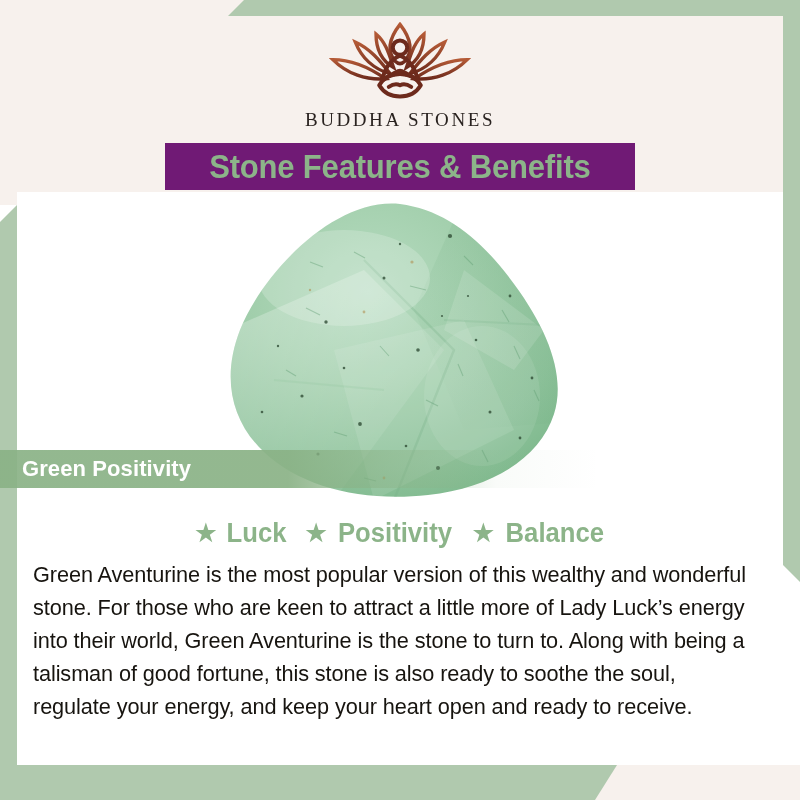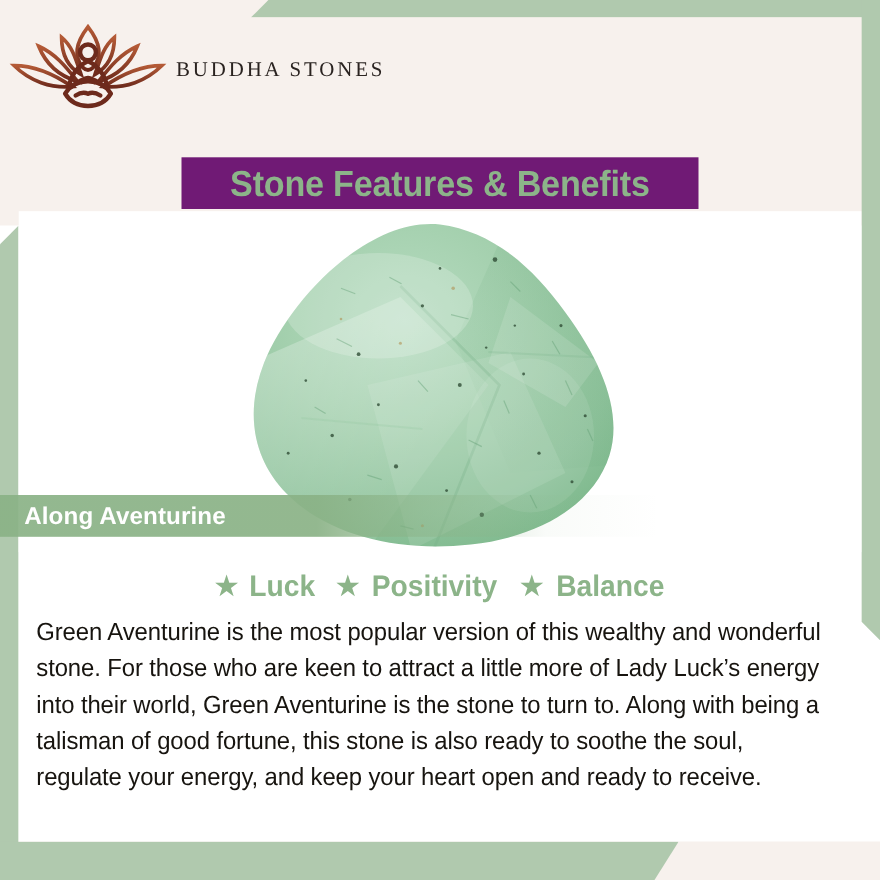--- a/index.html
+++ b/index.html
@@ -65,21 +65,21 @@
     background: #f7f1ed;
     z-index: 0;
   }
 
   
   .logo-wrap {
     position: absolute;
     left: 0; top: 18px;
     width: 800px;
     display: flex;
-    flex-direction: row;
+    flex-direction: column;
     align-items: center;
     z-index: 4;
   }
   .logo-mark { width: 160px; height: 88px; display: block; }
   .logo-word {
     margin-top: 3px;
     font-family: "Liberation Serif", "DejaVu Serif", serif;
     font-size: 19px;
     letter-spacing: 2.6px;
     color: #2a2320;
@@ -340,21 +340,21 @@
             <circle cx="150" cy="112" r="1.4"></circle>
           <circle cx="272" cy="40" r="1.3"></circle>
             <circle cx="170" cy="278" r="1.4"></circle>
           <circle cx="96" cy="90" r="1.2"></circle>
         </g>
       </g>
     </svg>
   </div>
 
   <div class="stone-label">
-    <span class="stone-label-text">Along Aventurine</span>
+    <span class="stone-label-text">Green Positivity</span>
   </div>
 
   <div class="benefits">
     <div class="benefit">
       <span class="star">★</span>
       <span class="blabel">Luck</span>
     </div>
     <div class="benefit">
       <span class="star">★</span>
       <span class="blabel">Positivity</span>

